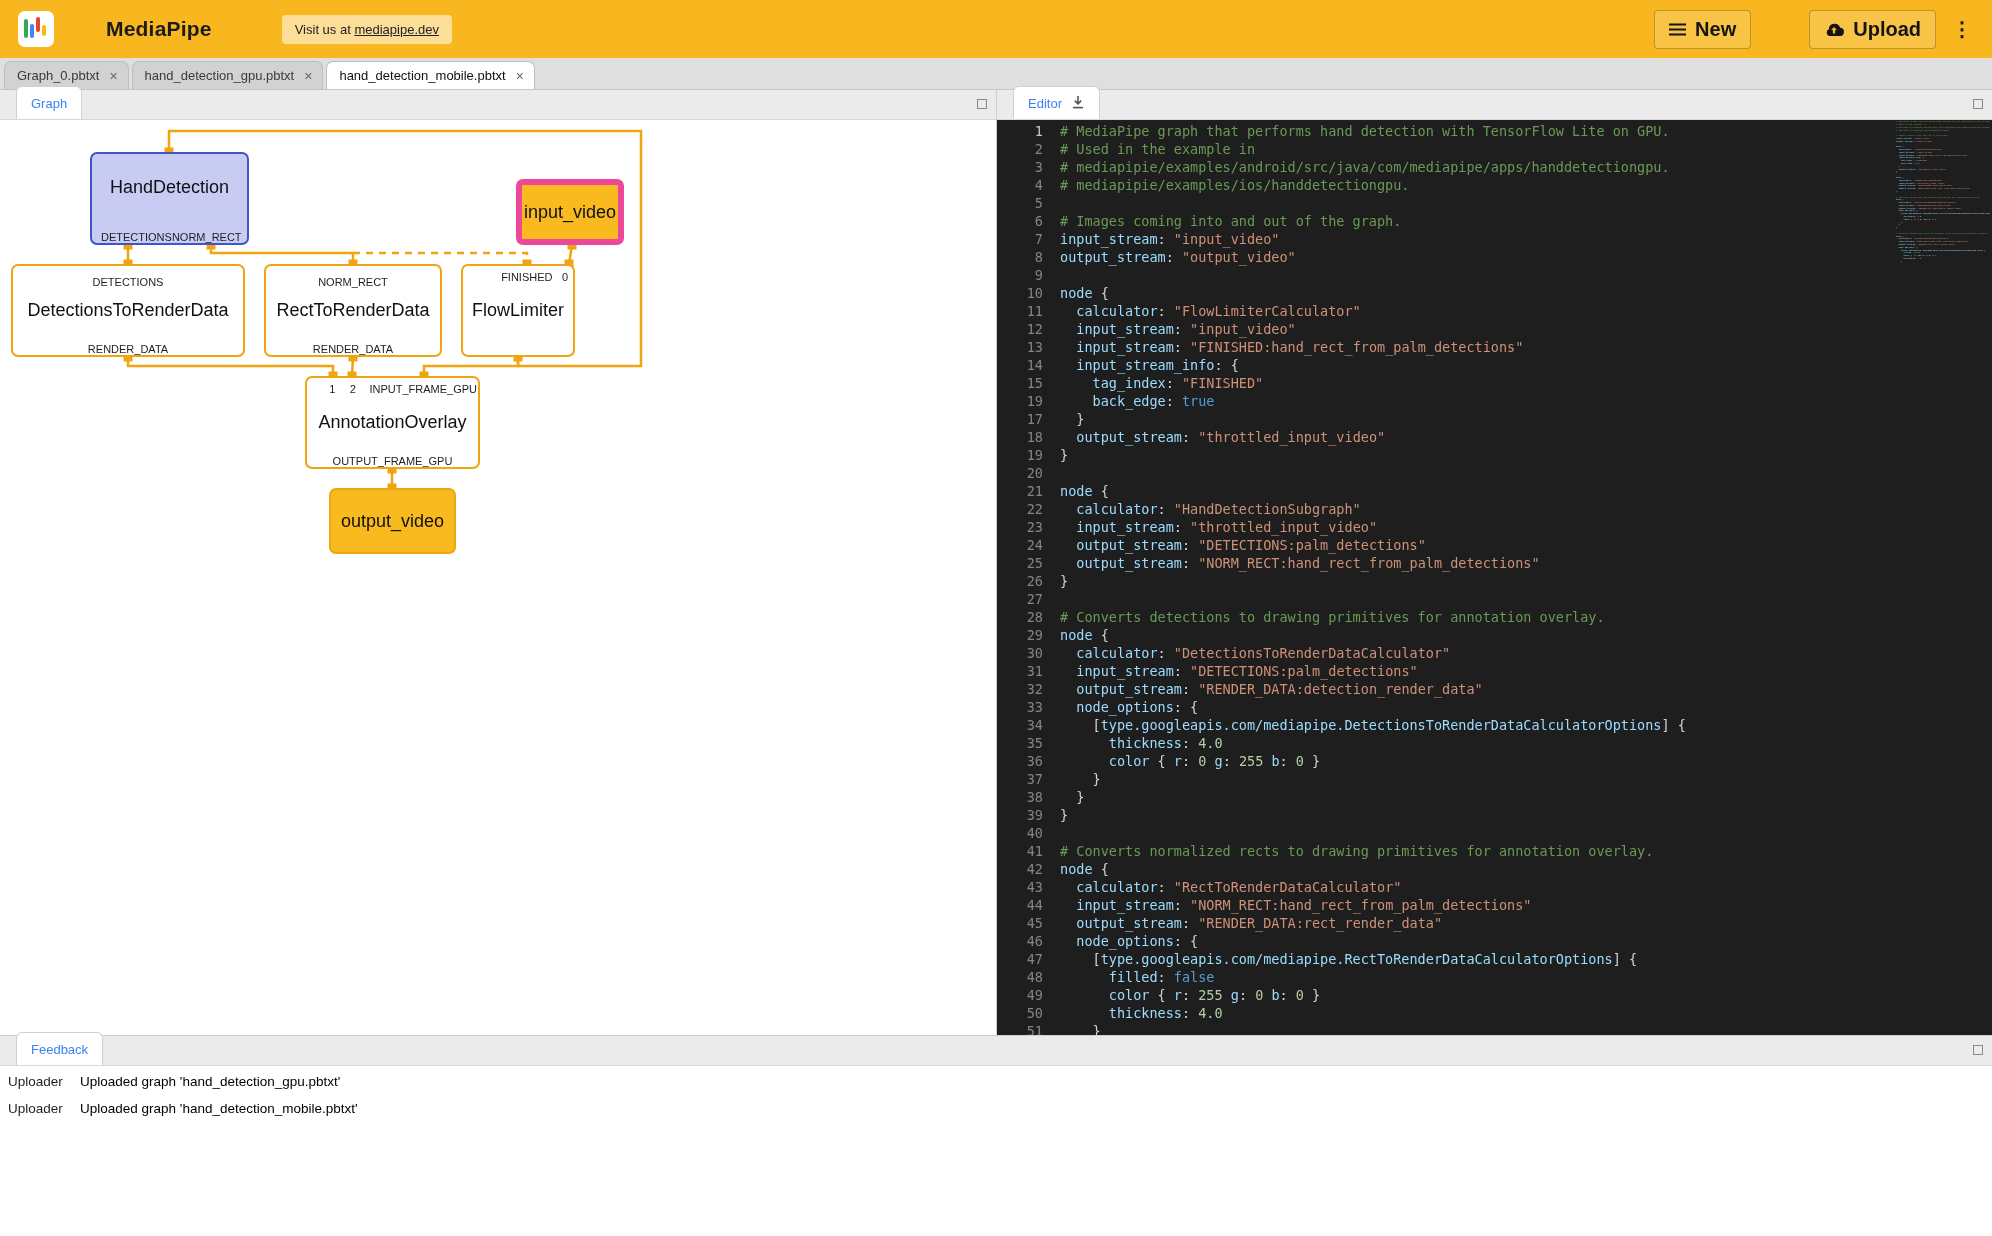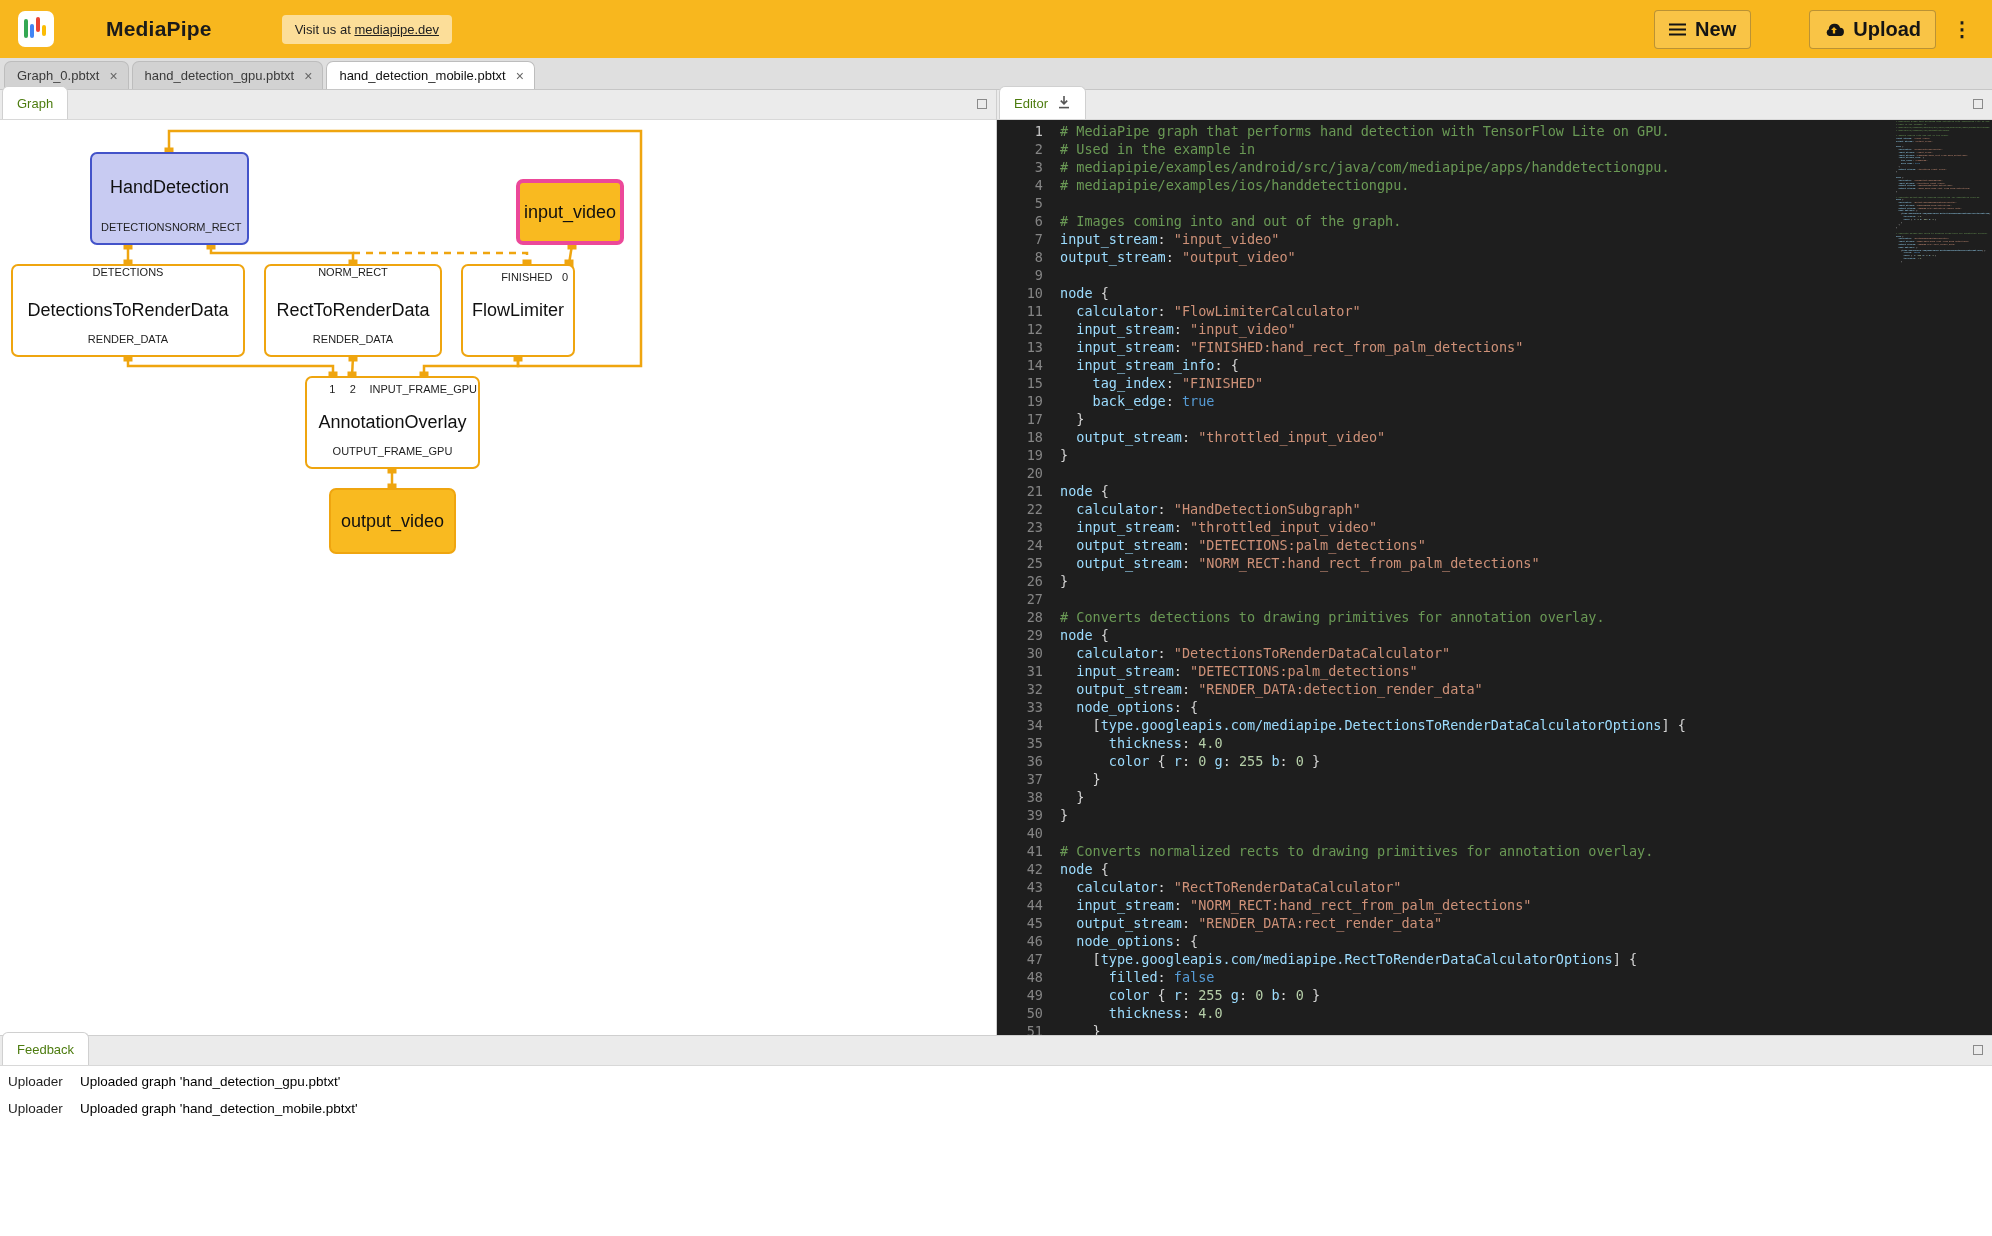--- a/index.html
+++ b/index.html
@@ -22,35 +22,35 @@
   .kebab{font-size:20px;font-weight:700;color:#1b1b1b;padding:0 2px;cursor:pointer;}
 
   
   .file-bar{position:absolute;top:58px;left:0;width:100%;height:32px;background:#DFDFDF;border-bottom:1px solid #C6C6C6;display:flex;align-items:flex-end;padding-left:4px;box-sizing:border-box;}
   .file-tab{display:flex;align-items:center;gap:10px;height:28px;padding:0 10px 0 12px;background:#D2D2D2;border:1px solid #BDBDBD;border-bottom:none;border-radius:7px 7px 0 0;margin-right:3px;font-size:13px;color:#3a3a3a;cursor:pointer;box-sizing:border-box;}
   .file-tab.active{background:#fff;color:#101010;}
   .tab-close{font-size:14px;color:#666;line-height:1;cursor:pointer;}
 
   
   .panel-strip{position:absolute;left:0;top:0;width:100%;height:30px;background:#EBEBEB;border-bottom:1px solid #D8D8D8;display:flex;align-items:flex-end;box-sizing:border-box;}
-  .panel-tab{display:flex;align-items:center;gap:9px;height:26px;padding:16px 14px;background:#fff;border:1px solid #D0D0D0;border-bottom:none;border-radius:6px 6px 0 0;margin-left:2px;font-size:13px;color:#4d7c0f;box-sizing:border-box;cursor:pointer;}
+  .panel-tab{display:flex;align-items:center;gap:9px;height:26px;padding:16px 14px;background:#fff;border:1px solid #D0D0D0;border-bottom:none;border-radius:6px 6px 0 0;margin-left:16px;font-size:13px;color:#3b82f6;box-sizing:border-box;cursor:pointer;}
   .maxi{position:absolute;right:9px;top:9px;width:10px;height:10px;border:1.5px solid #8a8a8a;box-sizing:border-box;cursor:pointer;background:#fff0;}
 
   
   .graph-panel{position:absolute;left:0;top:90px;width:996px;height:945px;background:#fff;}
   .graph-canvas{position:absolute;left:0;top:30px;width:996px;height:800px;overflow:hidden;cursor:grab;}
   .edges{position:absolute;left:0;top:0;}
   .gnode{position:absolute;box-sizing:border-box;border-radius:7px;display:flex;flex-direction:column;align-items:center;cursor:pointer;}
   .gnode .title{font-size:18px;color:#101010;}
-  .gnode .row-top,.gnode .row-bottom{position:relative;width:100%;height:22px;display:flex;align-items:flex-start;justify-content:center;box-sizing:border-box;}
+  .gnode .row-top,.gnode .row-bottom{position:relative;width:100%;height:22px;display:flex;align-items:flex-end;justify-content:center;box-sizing:border-box;}
   .gnode .row-mid{flex:1;display:flex;align-items:center;}
   .port{font-size:11px;color:#1e1e1e;white-space:nowrap;}
   .n-hand{left:90px;top:32px;width:159px;height:93px;background:#C8CBF2;border:2px solid #4353C9;}
   .n-hand .row-bottom{justify-content:space-between;padding:0 9px;}
-  .n-input{left:516px;top:59px;width:108px;height:66px;background:#F9BA20;border:4px solid #ec4899;justify-content:center;}
+  .n-input{left:516px;top:59px;width:108px;height:66px;background:#F9BA20;border:6px solid #ec4899;justify-content:center;}
   .n-output{left:329px;top:368px;width:127px;height:66px;background:#F9BA20;border:2px solid #EFA50F;justify-content:center;}
   .n-dtrd{left:11px;top:144px;width:234px;height:93px;background:#fff;border:2px solid #EFA50F;}
   .n-rtrd{left:264px;top:144px;width:178px;height:93px;background:#fff;border:2px solid #EFA50F;}
   .n-flow{left:461px;top:144px;width:114px;height:93px;background:#fff;border:2px solid #EFA50F;}
   .n-anno{left:305px;top:256px;width:175px;height:93px;background:#fff;border:2px solid #EFA50F;}
   .abs{position:absolute;top:5px;}
   .n-flow .p-fin{left:58%;transform:translateX(-50%);}
   .n-flow .p-zero{right:5px;}
   .n-anno .p1{left:13%;}
   .n-anno .p2{left:25%;}

